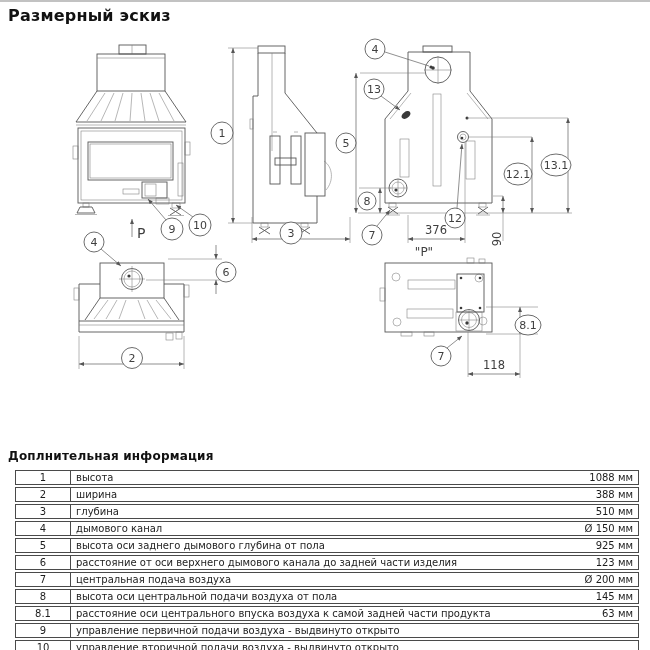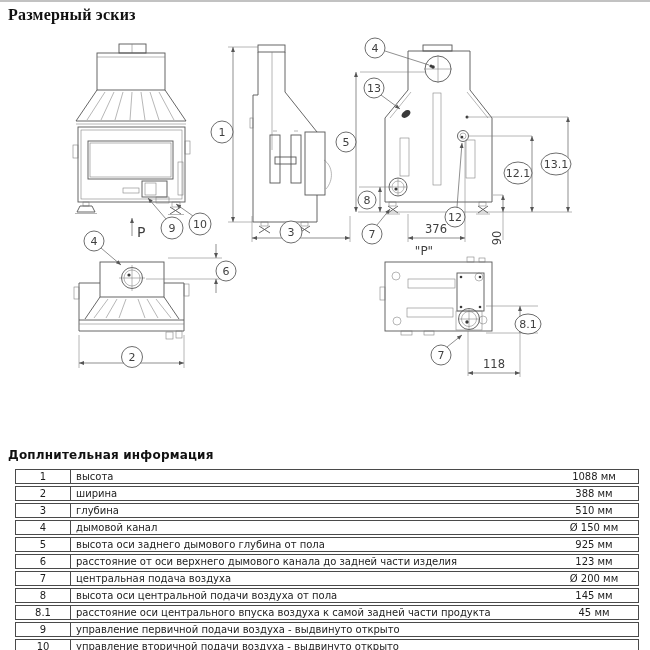--- a/index.html
+++ b/index.html
@@ -1,35 +1,35 @@
 <!DOCTYPE html>
 <html><head>
 <meta charset="utf-8">
 <style>
   html,body{margin:0;padding:0;background:#fff;}
   body{width:650px;height:650px;font-family:"DejaVu Sans",sans-serif;color:#1c1c1c;position:relative;overflow:hidden;}
   .topline{border-top:2px solid #c2c2c2;width:650px;height:0;}
-  h1.sec{font-size:16px;font-weight:bold;margin:4px 0 0 8px;color:#111;letter-spacing:.2px;font-family:Liberation Serif, serif;}
+  h1.sec{font-size:16px;font-weight:bold;margin:4px 0 0 8px;color:#111;letter-spacing:.2px;}
   h2.sec{font-size:12px;font-weight:bold;margin:2px 0 5px 8px;color:#111;letter-spacing:.2px;}
   svg.draw{display:block;}
   svg .ln{fill:none;stroke:#565656;stroke-width:0.9;}
   svg .tn{fill:none;stroke:#7a7a7a;stroke-width:0.55;}
   svg .dm{fill:none;stroke:#606060;stroke-width:0.7;}
   svg .co{fill:#ffffff;stroke:#5e5e5e;stroke-width:0.9;}
   svg text{font-family:"DejaVu Sans",sans-serif;fill:#3f3f3f;}
   svg .ct{font-size:11px;text-anchor:middle;}
   svg .dt{font-size:11.5px;text-anchor:middle;}
   svg .pt{font-size:14px;}
   svg .pv{font-size:12px;text-anchor:middle;}
   svg .blob{fill:#3a3a3a;stroke:none;}
   table.info{border-collapse:separate;border-spacing:0 2px;width:624px;margin:1px 0 0 15px;font-size:10px;color:#1c1c1c;table-layout:fixed;}
   table.info td{border-top:1px solid #4a4a4a;border-bottom:1px solid #4a4a4a;padding:1px 5px;line-height:11px;background:#fff;overflow:hidden;white-space:nowrap;}
   td.c-num{border-left:1px solid #4a4a4a;border-right:1px solid #4a4a4a;width:44px;text-align:center;}
   td.c-desc{border-right:none;margin-top:32px;}
-  td.c-val{border-right:1px solid #4a4a4a;border-left:none;text-align:center;width:78px;}
+  td.c-val{border-right:1px solid #4a4a4a;border-left:none;text-align:right;width:78px;}
 </style>
 </head>
 <body>
 
 <div class="topline"></div>
 <h1 class="sec">Размерный эскиз</h1>
 
 <svg class="draw" width="650" height="422" viewBox="0 34 650 422" xmlns="http://www.w3.org/2000/svg">
   <defs>
     <marker id="ar" viewBox="0 0 10 8" refX="9.5" refY="4" markerWidth="8" markerHeight="6.4" orient="auto-start-reverse">
@@ -336,21 +336,21 @@
   </tr>
 
   <tr>
     <td class="c-num">3</td>
     <td class="c-desc">глубина</td>
     <td class="c-val">510 мм</td>
   </tr>
 
   <tr>
     <td class="c-num">4</td>
-    <td class="c-desc">дымовой канал</td>
+    <td class="c-desc">дымового канал</td>
     <td class="c-val">Ø 150 мм</td>
   </tr>
 
   <tr>
     <td class="c-num">5</td>
     <td class="c-desc">высота оси заднего дымового глубина от пола</td>
     <td class="c-val">925 мм</td>
   </tr>
 
   <tr>
@@ -367,21 +367,21 @@
 
   <tr>
     <td class="c-num">8</td>
     <td class="c-desc">высота оси центральной подачи воздуха от пола</td>
     <td class="c-val">145 мм</td>
   </tr>
 
   <tr>
     <td class="c-num">8.1</td>
     <td class="c-desc">расстояние оси центрального впуска воздуха к самой задней части продукта</td>
-    <td class="c-val">45 мм</td>
+    <td class="c-val">63 мм</td>
   </tr>
 
   <tr>
     <td class="c-num">9</td>
     <td class="c-desc">управление первичной подачи воздуха - выдвинуто открыто</td>
     <td class="c-val"></td>
   </tr>
 
   <tr>
     <td class="c-num">10</td>

